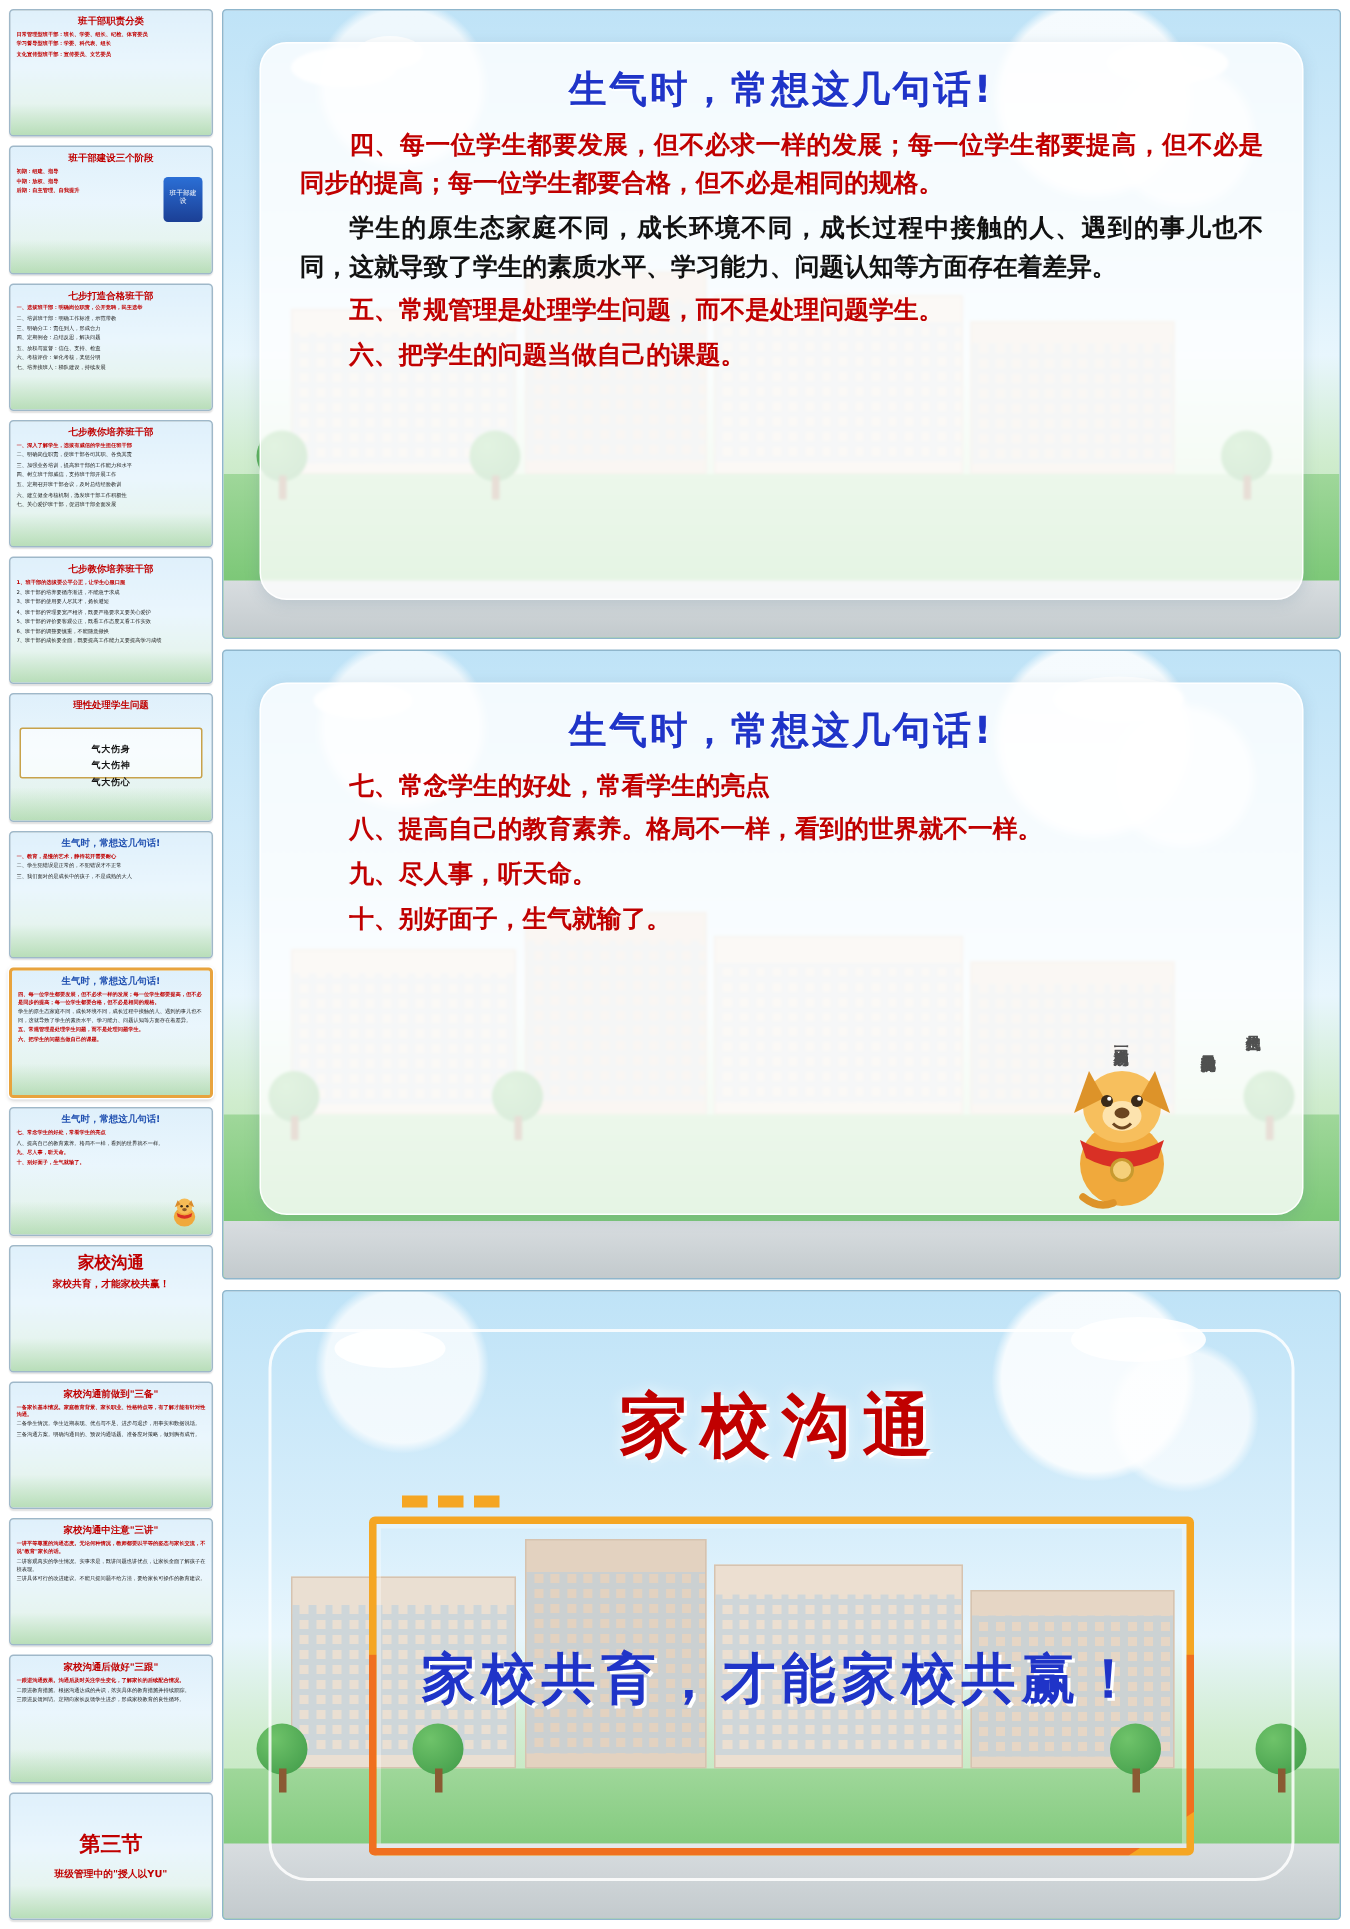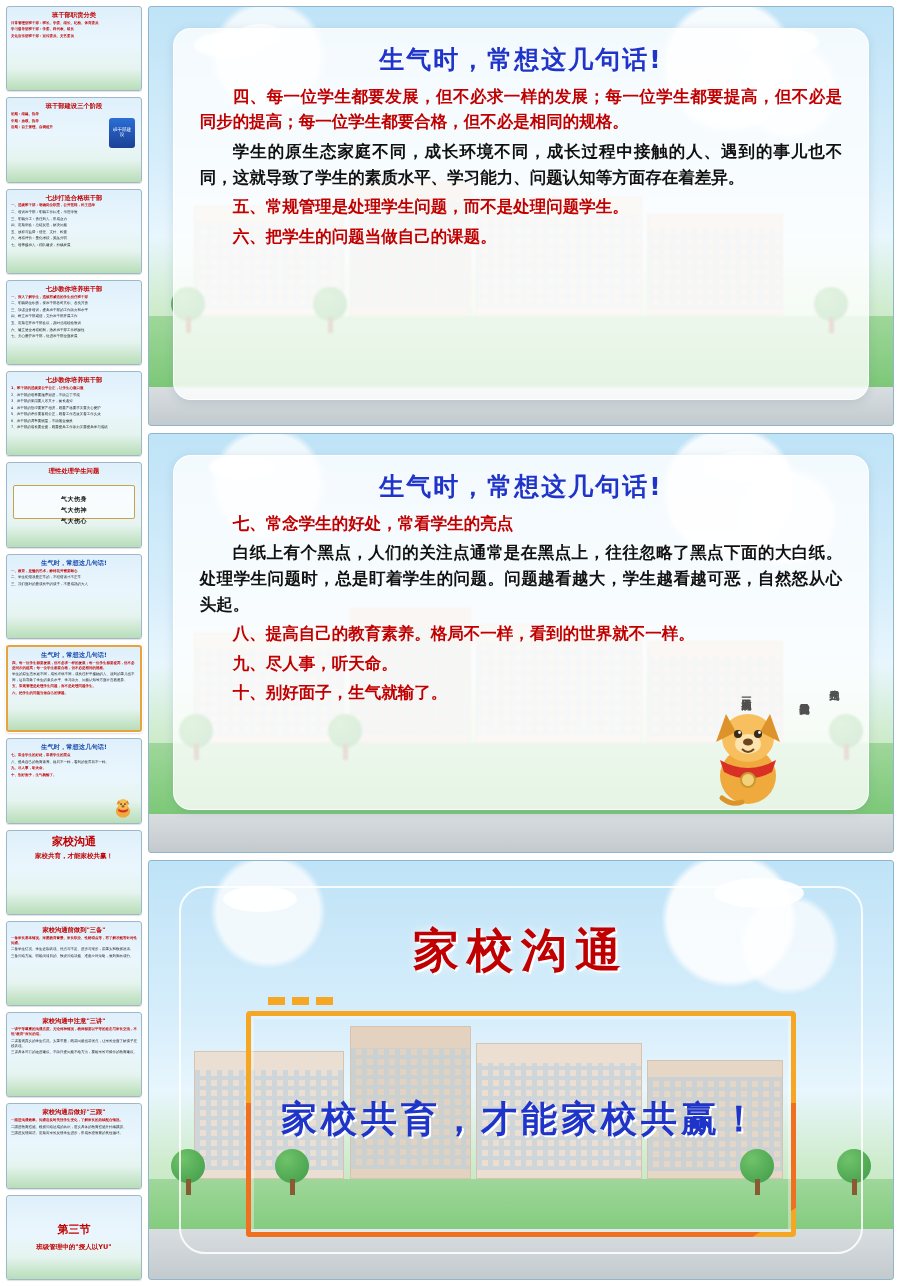--- a/index.html
+++ b/index.html
@@ -50,21 +50,21 @@
   .th-title{
     font-size:6.3px;
     font-weight:bold;
     color:#c00000;
     text-align:center;
     line-height:1.25;
     margin:1px 0 2px;
     position:relative;z-index:2;
   }
   .th-title.blue{color:#1f4fb0;}
-  .th-title.big{font-size:11px;}
+  .th-title.big{font-size:14px;}
   .th-title.huge{font-size:11px;color:#c00000;}
   .th-body{
     position:relative;z-index:2;
     font-size:3.5px;
     line-height:1.45;
     color:#1a1a1a;
     flex:1;
     overflow:hidden;
   }
   .th-body p{margin:0 0 1.5px;}
@@ -461,21 +461,20 @@
         <ellipse cx="48" cy="40" rx="5" ry="3.6" fill="#6b4520"></ellipse>
         <path d="M42 47 q6 6 12 0" stroke="#6b4520" stroke-width="2" fill="none"></path>
         <path d="M20 58 q28 16 56 0 l-4 12 q-24 13 -48 0 z" fill="#d93025"></path>
         <circle cx="48" cy="78" r="7" fill="#f5d07a" stroke="#c89a2f" stroke-width="2"></circle>
         <path d="M22 96 q10 8 20 4" stroke="#dd9329" stroke-width="5" fill="none" stroke-linecap="round"></path>
       </svg>
 
       <div class="card" style="bottom:10%;">
         <div class="slide-title">生气时，常想这几句话!</div>
         <p class="para red">七、常念学生的好处，常看学生的亮点</p>
-        <p class="para">白纸上有个黑点，人们的关注点通常是在黑点上，往往忽略了黑点下面的大白纸。处理学生问题时，总是盯着学生的问题。问题越看越大，学生越看越可恶，自然怒从心头起。</p>
         <p class="para red">八、提高自己的教育素养。格局不一样，看到的世界就不一样。</p>
         <p class="para red">九、尽人事，听天命。</p>
         <p class="para red">十、别好面子，生气就输了。</p>
       </div>
     </div>
 
     <div class="slide">
       <div class="cloud" style="left:10%;top:6%;width:74px;height:26px;"></div>
       <div class="cloud" style="right:12%;top:4%;width:90px;height:30px;"></div>
       <div class="bldg b1" style="bottom:24%;height:30%;">

